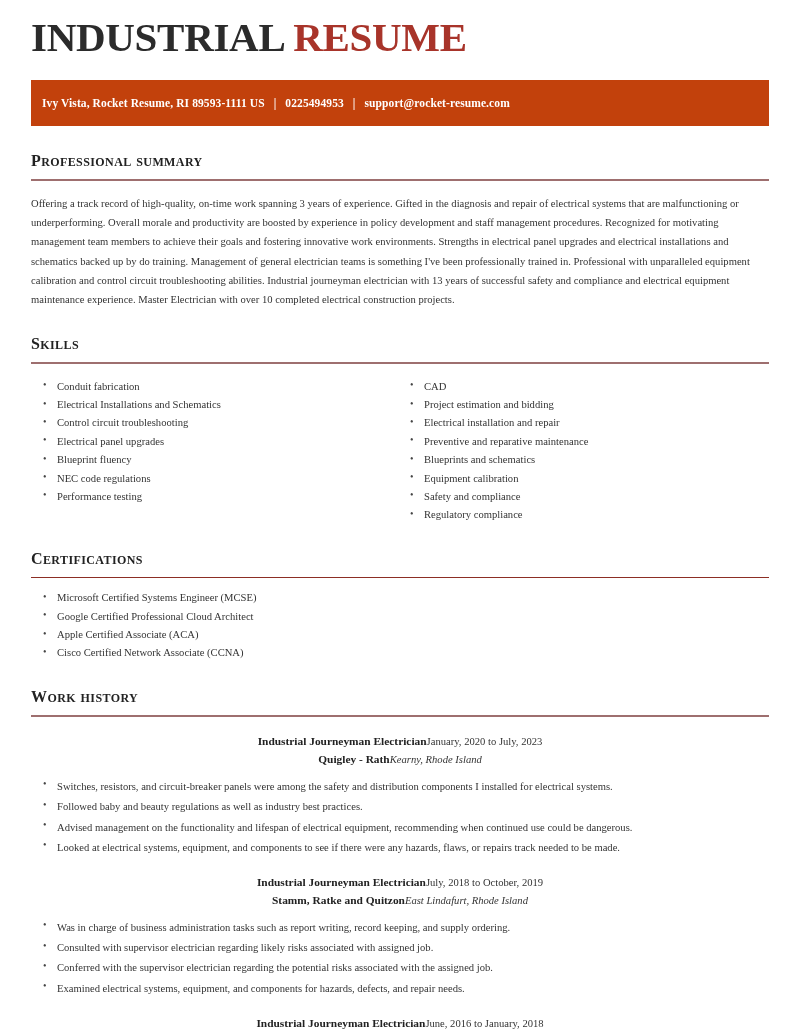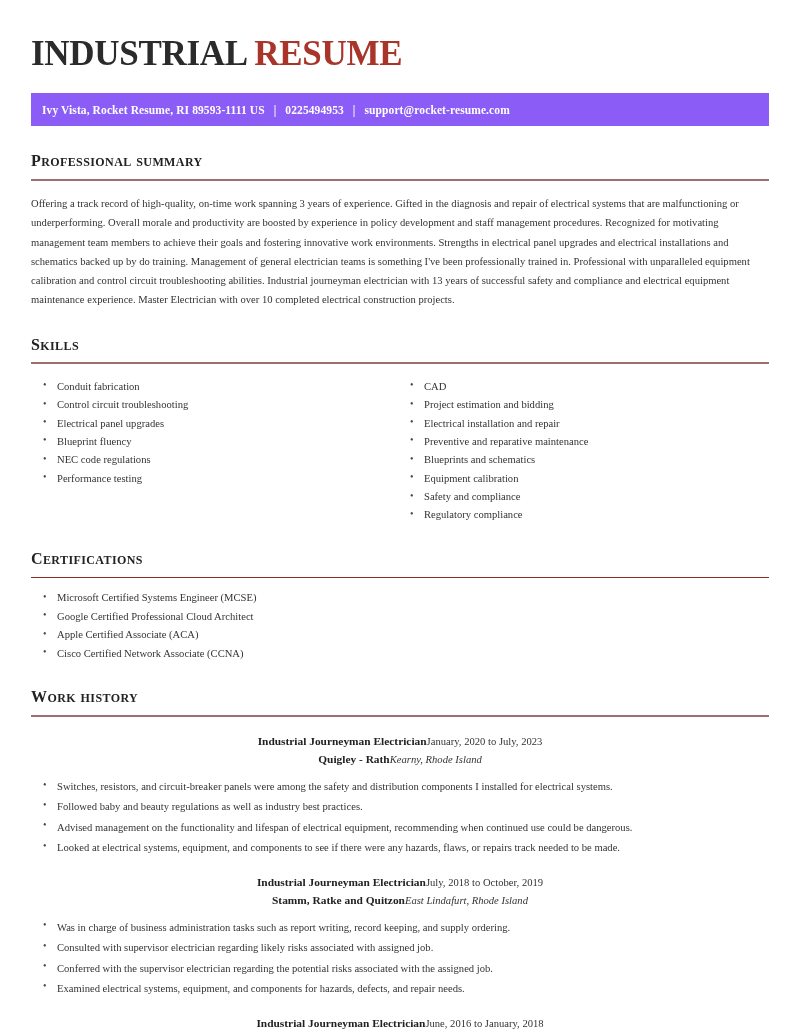--- a/index.html
+++ b/index.html
@@ -16,35 +16,35 @@
     width: 800px;
     height: 1035px;
     padding: 0 31px;
     position: relative;
     overflow: hidden;
   }
 
   
   .resume-title {
     margin: 0;
-    padding-top: 34px;
-    font-size: 35px;
+    padding-top: 14px;
+    font-size: 41px;
     font-weight: 700;
     letter-spacing: -0.3px;
     line-height: 1.15;
     font-family: "Liberation Serif", "DejaVu Serif", serif;
   }
   .title-primary { color: #2b2b2b; }
   .title-accent  { color: #a8342a; }
 
   .contact-bar {
     margin-top: 19px;
-    background: #8b5cf6;
+    background: #c2410c;
     color: #ffffff;
-    height: 33px;
+    height: 46px;
     display: flex;
     align-items: center;
     padding: 0 11px;
     font-size: 11.5px;
     font-weight: 700;
     letter-spacing: 0.1px;
   }
   .contact-sep {
     display: inline-block;
     padding: 0 9px;
@@ -172,20 +172,21 @@
     <hr class="section-rule">
     <p class="summary-text">Offering a track record of high-quality, on-time work spanning 3 years of experience. Gifted in the diagnosis and repair of electrical systems that are malfunctioning or underperforming. Overall morale and productivity are boosted by experience in policy development and staff management procedures. Recognized for motivating management team members to achieve their goals and fostering innovative work environments. Strengths in electrical panel upgrades and electrical installations and schematics backed up by do training. Management of general electrician teams is something I've been professionally trained in. Professional with unparalleled equipment calibration and control circuit troubleshooting abilities. Industrial journeyman electrician with 13 years of successful safety and compliance and electrical equipment maintenance experience. Master Electrician with over 10 completed electrical construction projects.</p>
   </div>
 
   <div class="section">
     <h2 class="section-heading">Skills</h2>
     <hr class="section-rule">
     <div class="skills-columns">
       <ul class="bullets">
           <li>Conduit fabrication</li>
+          <li>Electrical Installations and Schematics</li>
           <li>Control circuit troubleshooting</li>
           <li>Electrical panel upgrades</li>
           <li>Blueprint fluency</li>
           <li>NEC code regulations</li>
           <li>Performance testing</li>
         </ul>
       <ul class="bullets">
           <li>CAD</li>
           <li>Project estimation and bidding</li>
           <li>Electrical installation and repair</li>

